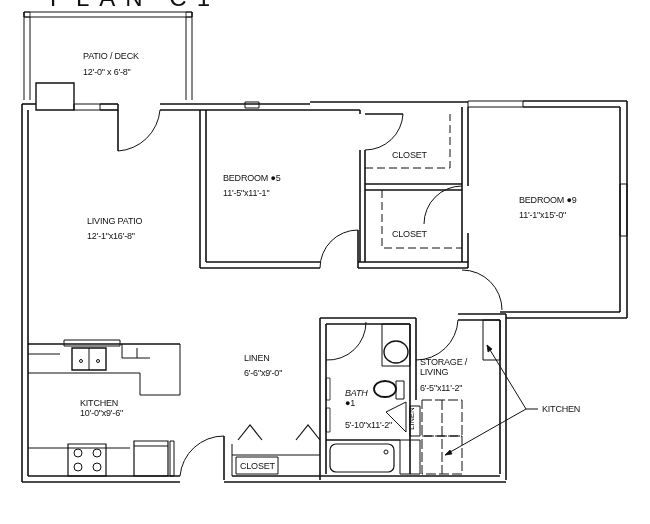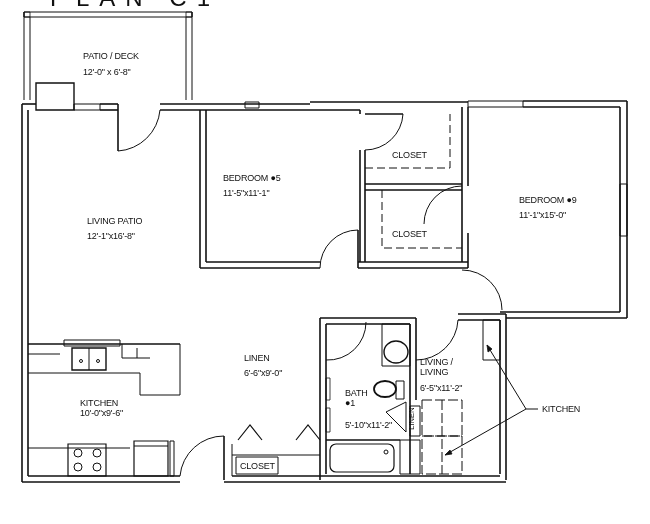--- a/index.html
+++ b/index.html
@@ -180,23 +180,23 @@
 <div class="lbl" style="left:519px;top:210px;">11'-1"x15'-0"</div>
 
 <div class="lbl" style="left:80px;top:398px;">KITCHEN</div>
 <div class="lbl" style="left:80px;top:408px;">10'-0"x9'-6"</div>
 
 <div class="lbl" style="left:244px;top:353px;">LINEN</div>
 <div class="lbl" style="left:244px;top:368px;">6'-6"x9'-0"</div>
 
 <div class="lbl" style="left:240px;top:461px;">CLOSET</div>
 
-<div class="lbl" style="left:345px;top:388px;">BATH</div>
+<div class="lbl" style="left:345px;top:388px;font-style:italic;">BATH</div>
 <div class="lbl" style="left:345px;top:398px;">●1</div>
 <div class="lbl" style="left:345px;top:420px;">5'-10"x11'-2"</div>
 
 <div class="lbl" style="left:406px;top:430px;transform:rotate(-90deg);transform-origin:left top;font-size:8px;">LINEN</div>
 
-<div class="lbl" style="left:420px;top:357px;">LIVING /</div>
+<div class="lbl" style="left:420px;top:357px;">STORAGE /</div>
 <div class="lbl" style="left:420px;top:367px;">LIVING</div>
 <div class="lbl" style="left:420px;top:383px;">6'-5"x11'-2"</div>
 
 <div class="lbl" style="left:542px;top:404px;">KITCHEN</div>
 
 </body></html>

